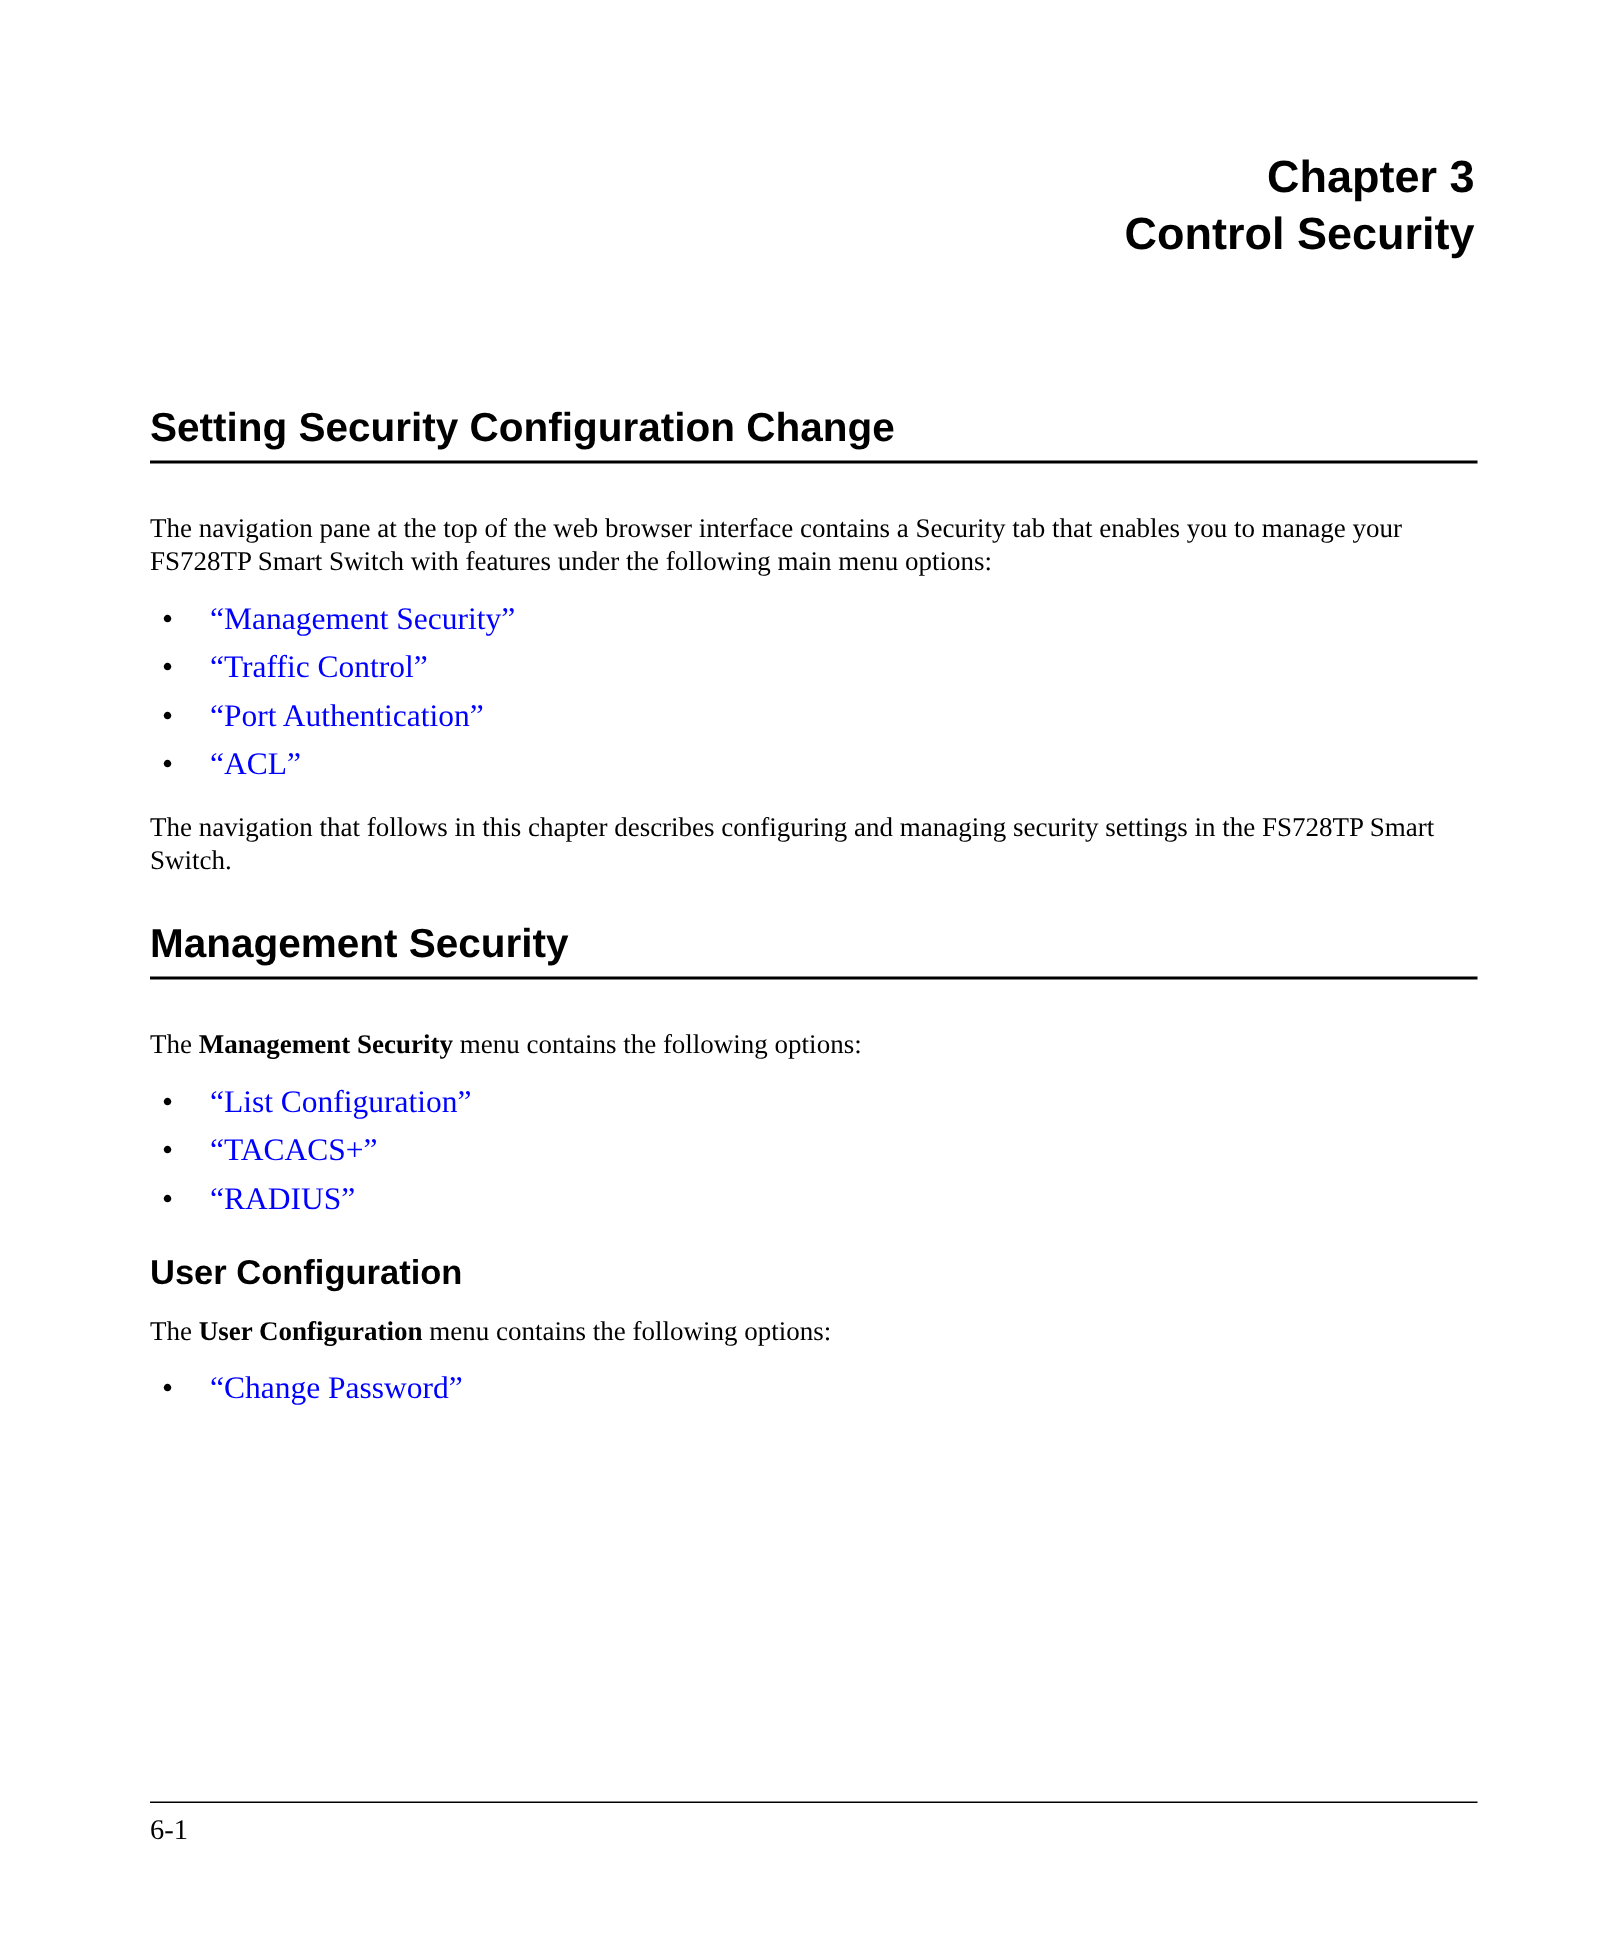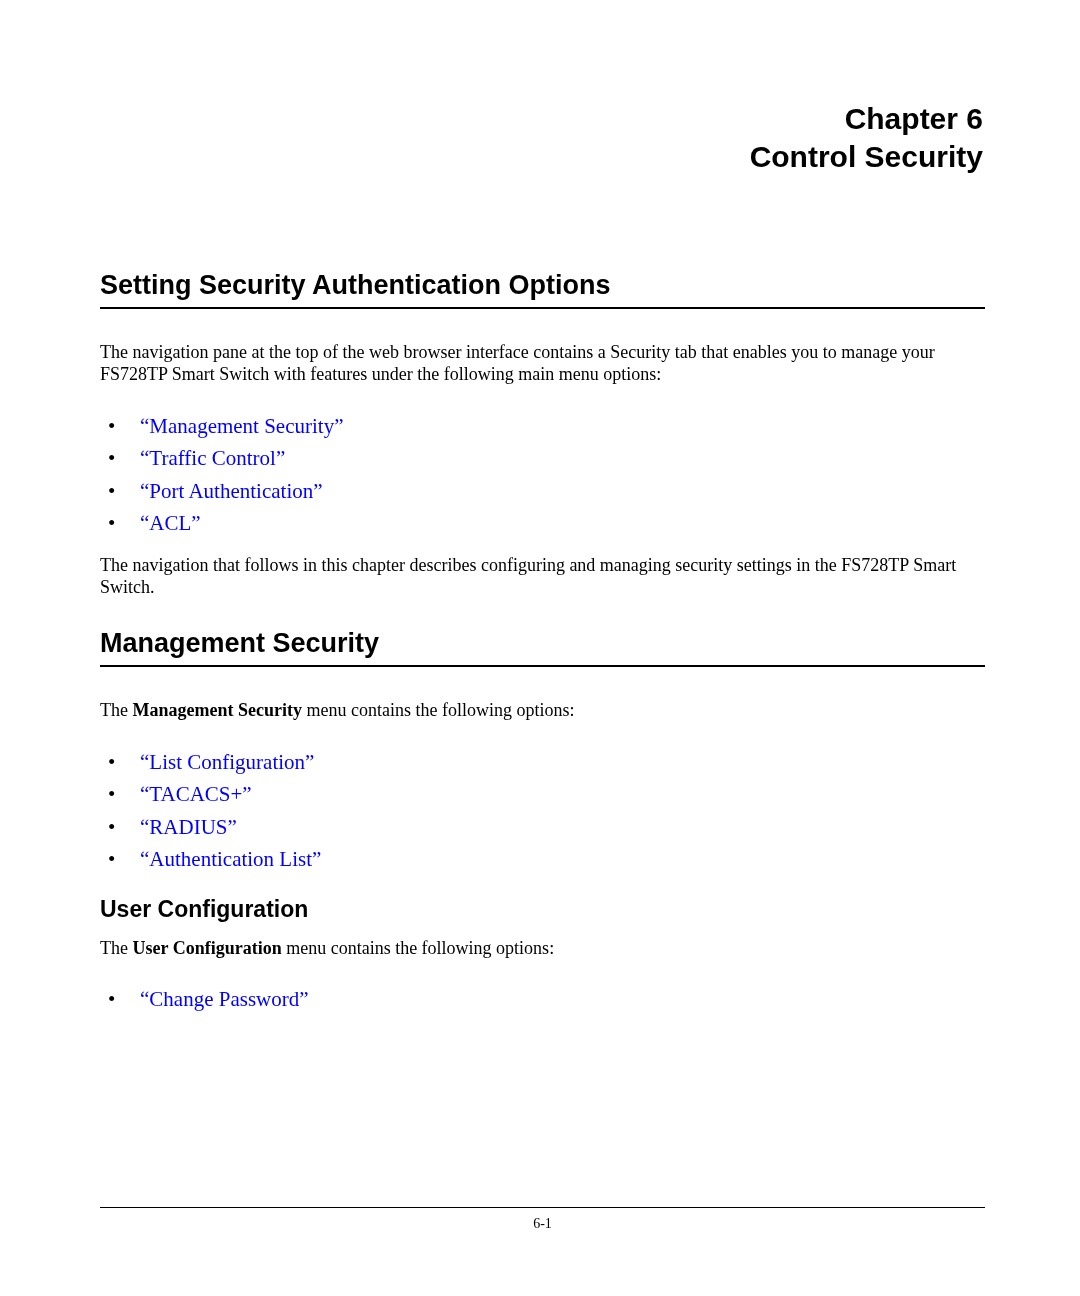--- a/index.html
+++ b/index.html
@@ -52,21 +52,21 @@
     .body-text {
       font-size: 18px;
       line-height: 1.24;
       margin-bottom: 10px;
     }
     .body-text .bold {
       font-weight: bold;
     }
     ul.link-list {
       list-style: none;
-      margin-top: 24px;
+      margin-top: 10px;
       margin-bottom: 14px;
       padding-left: 8px;
     }
     ul.link-list li {
       font-size: 21px;
       line-height: 1.55;
       position: relative;
       padding-left: 32px;
     }
     ul.link-list li::before {
@@ -84,39 +84,39 @@
       position: absolute;
       bottom: 50px;
       left: 100px;
       right: 95px;
     }
     .footer-rule {
       border-top: 1px solid #000000;
       margin-bottom: 8px;
     }
     .footer-pagenum {
-      text-align: center;
-      font-size: 14px;
+      text-align: left;
+      font-size: 19px;
       margin-bottom: 14px;
     }
     .footer-version {
       text-align: center;
       font-style: italic;
       font-size: 19px;
     }
   </style>
 </head>
 <body>
 
 <div class="chapter-header">
-  <div>Chapter 6</div>
+  <div>Chapter 3</div>
   <div>Control Security</div>
 </div>
 
-<h2 class="section-heading">Setting Security Authentication Options</h2>
+<h2 class="section-heading">Setting Security Configuration Change</h2>
 
 <p class="body-text">The navigation pane at the top of the web browser interface contains a Security tab that enables you to manage your FS728TP Smart Switch with features under the following main menu options:</p>
 
 <ul class="link-list">
   <li><a href="#">“Management Security”</a></li>
   <li><a href="#">“Traffic Control”</a></li>
   <li><a href="#">“Port Authentication”</a></li>
   <li><a href="#">“ACL”</a></li>
 </ul>
 
@@ -125,21 +125,20 @@
 <h2 class="subsection-heading">Management Security</h2>
 
 <p class="body-text">
   <span>The </span><span class="bold">Management Security</span><span> menu contains the following options:</span>
 </p>
 
 <ul class="link-list">
   <li><a href="#">“List Configuration”</a></li>
   <li><a href="#">“TACACS+”</a></li>
   <li><a href="#">“RADIUS”</a></li>
-  <li><a href="#">“Authentication List”</a></li>
 </ul>
 
 <h3 class="subsub-heading">User Configuration</h3>
 
 <p class="body-text">
   <span>The </span><span class="bold">User Configuration</span><span> menu contains the following options:</span>
 </p>
 
 <ul class="link-list">
   <li><a href="#">“Change Password”</a></li>

